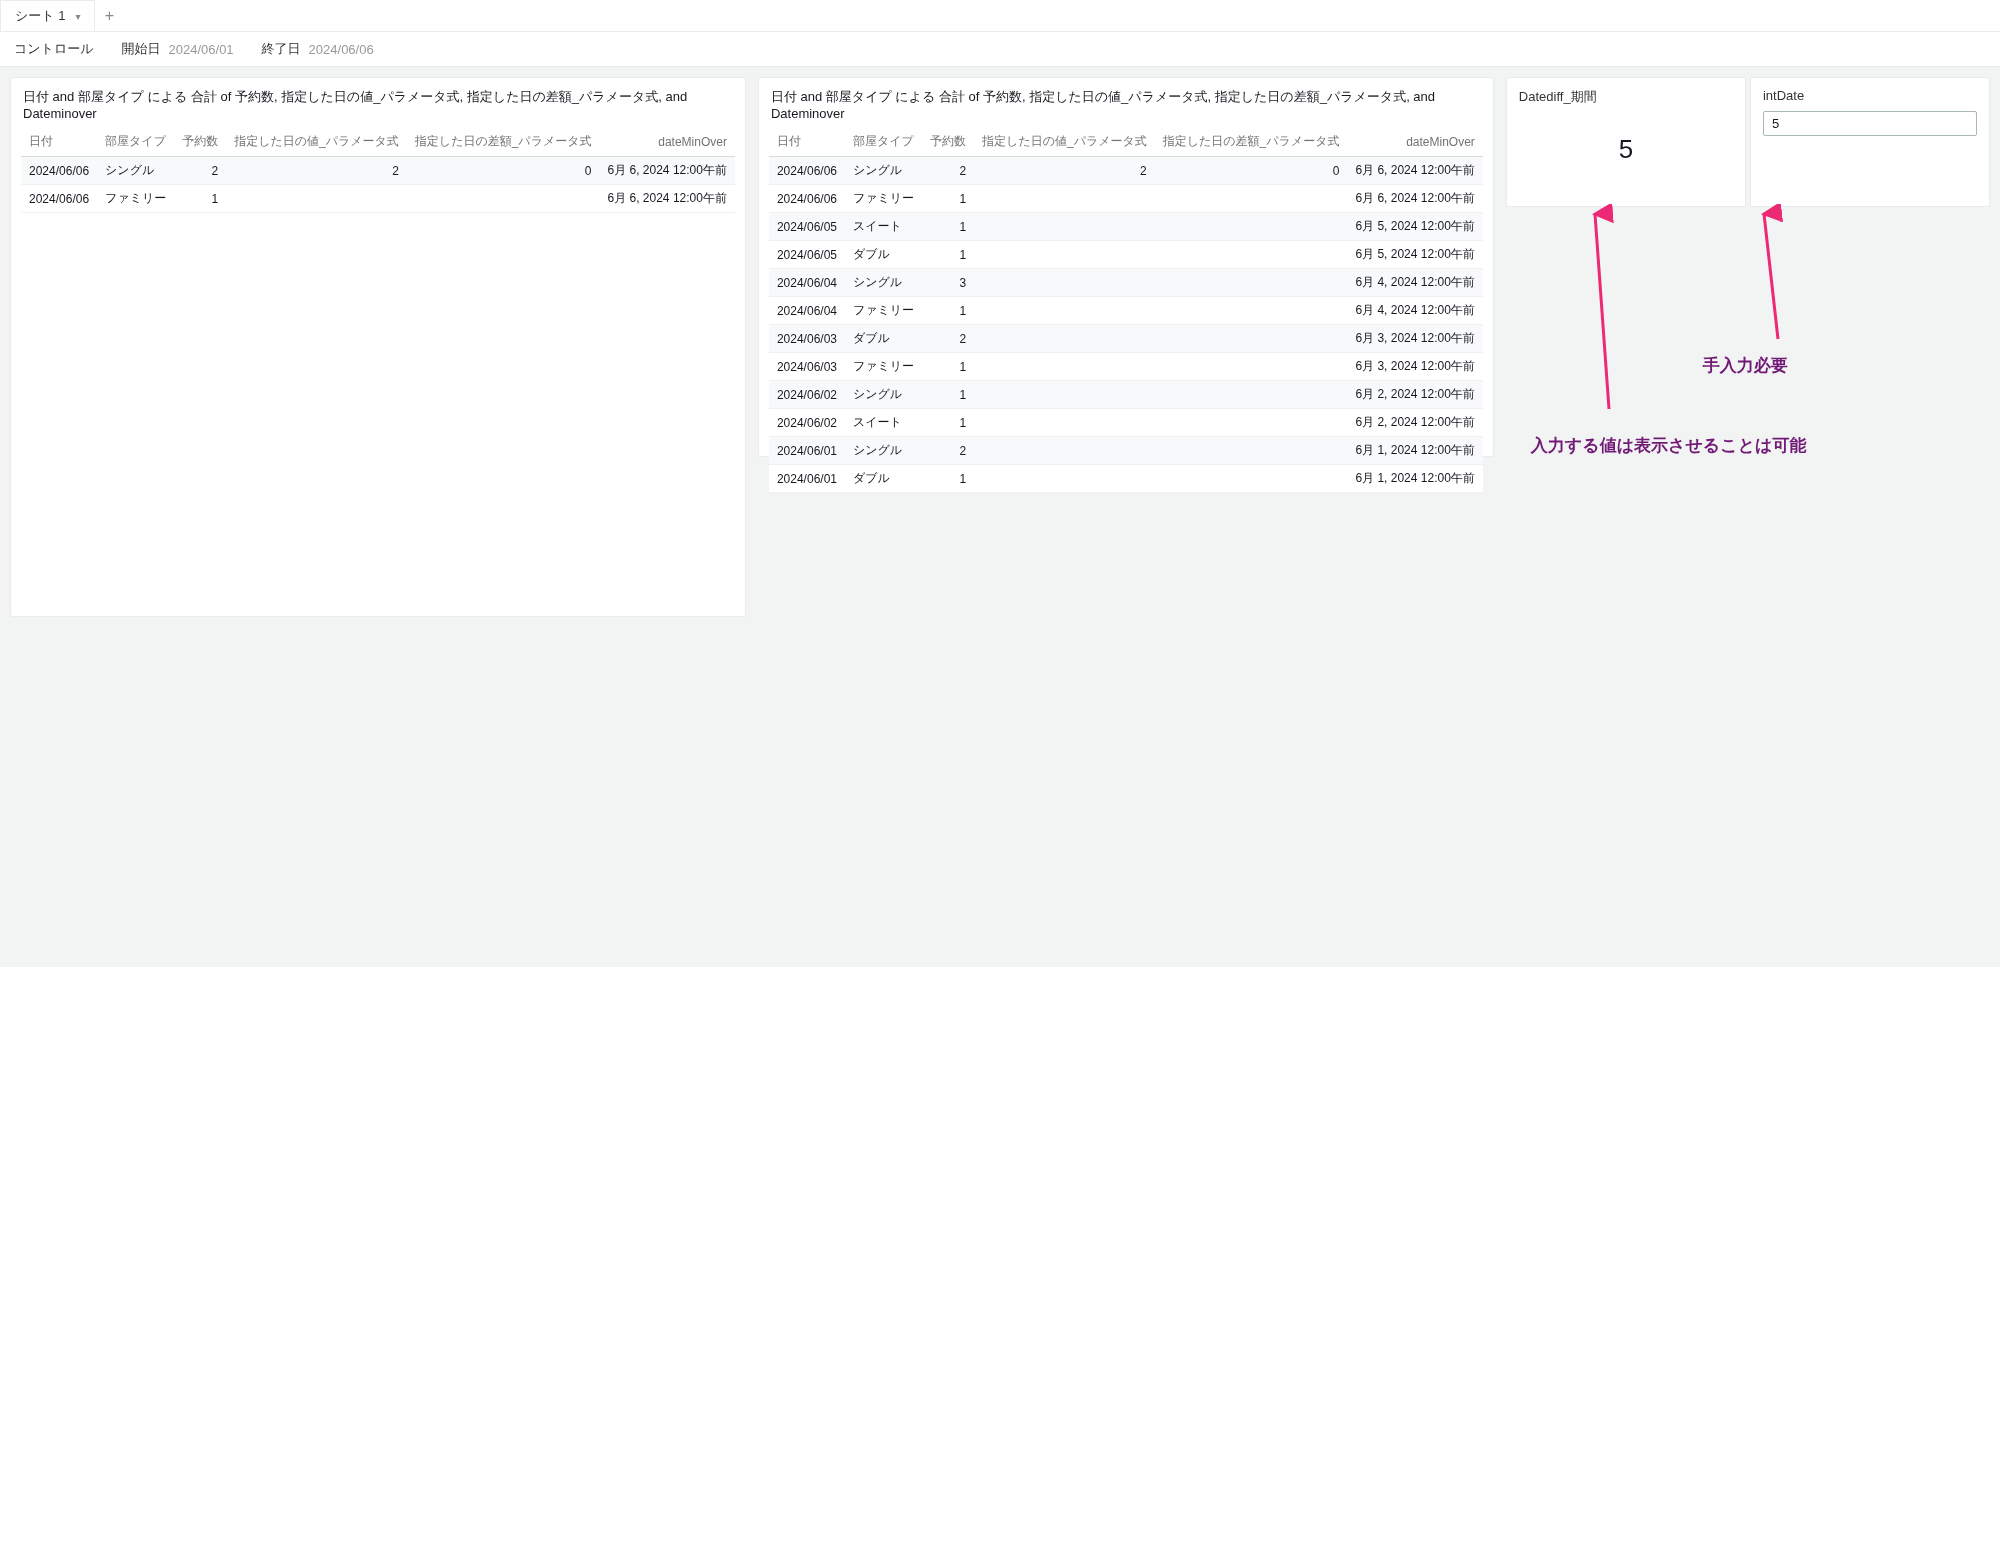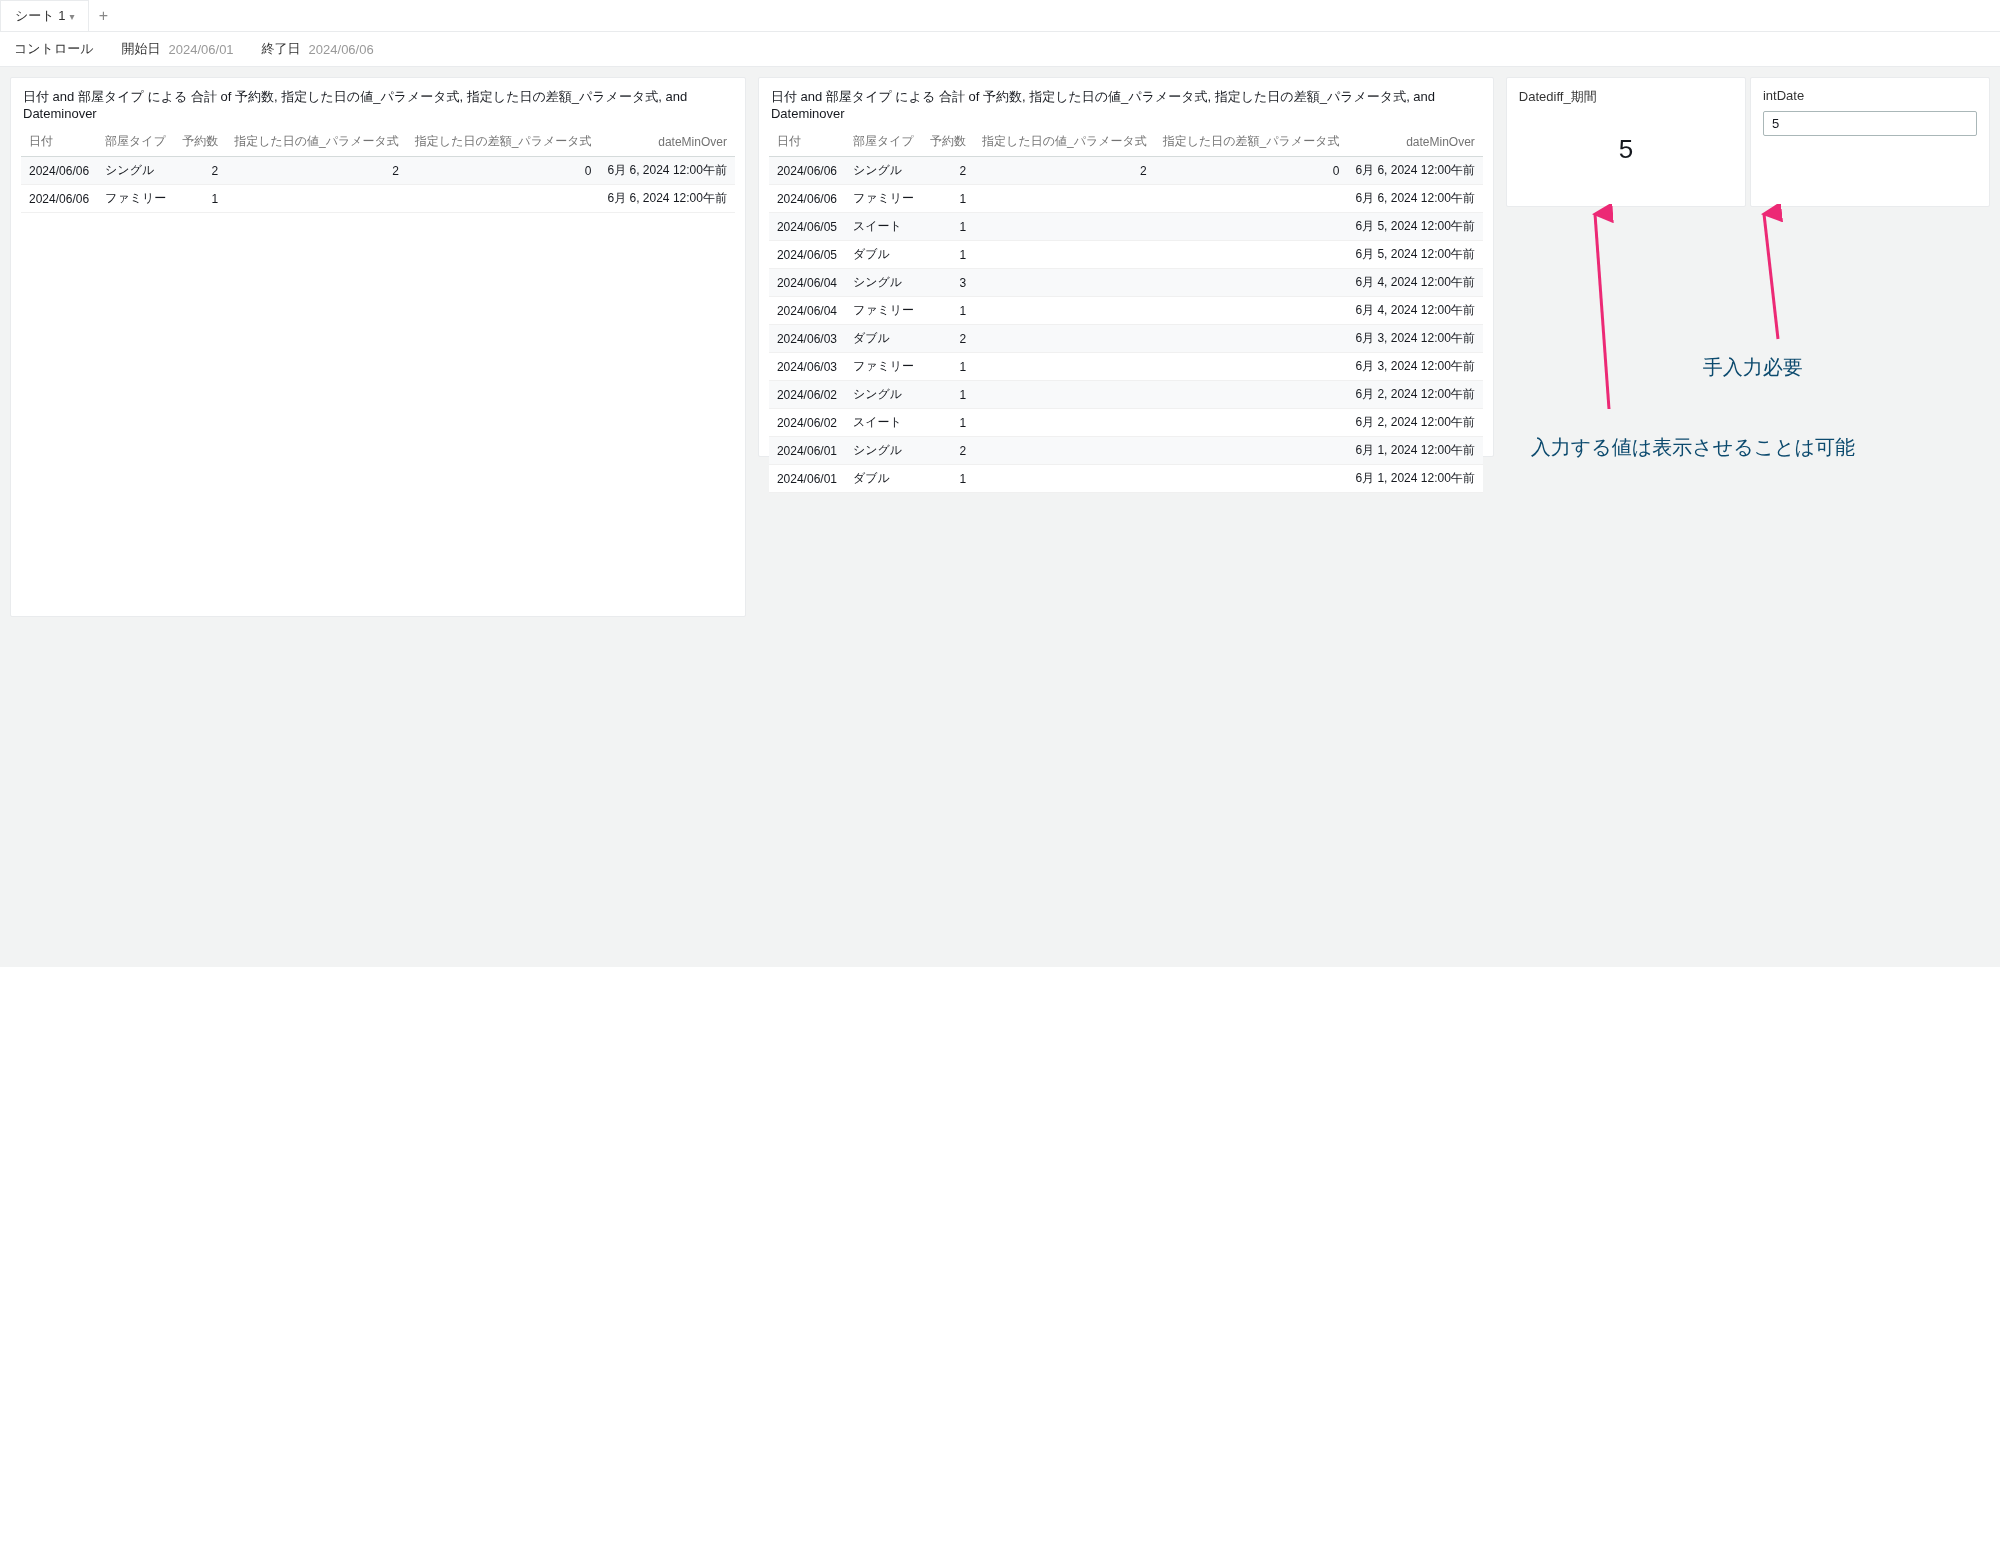--- a/index.html
+++ b/index.html
@@ -17,21 +17,21 @@
       display: flex;
       align-items: center;
       background: #fff;
       border-bottom: 1px solid #e9ebed;
       height: 32px;
       padding-left: 0;
     }
     .tab {
       display: flex;
       align-items: center;
-      gap: 4px;
+      gap: 10px;
       padding: 6px 14px;
       border: 1px solid #e9ebed;
       border-bottom: none;
       background: #fff;
       font-size: 13px;
       color: #333;
       cursor: pointer;
     }
     .tab-add {
       width: 28px;
@@ -163,23 +163,23 @@
     .int-input {
       width: 100%;
       padding: 4px 8px;
       border: 1px solid #aab7b8;
       border-radius: 2px;
       font-size: 13px;
       color: #16191f;
       background: #fff;
     }
     .annotation {
-      color: #0c4a6e;
-      font-size: 20px;
-      font-weight: 400;
+      color: #701a75;
+      font-size: 17px;
+      font-weight: 700;
     }
     .arrow-container {
       position: relative;
       height: 300px;
     }
     .arrow1 {
       position: absolute;
       left: 75px;
       top: -15px;
     }

